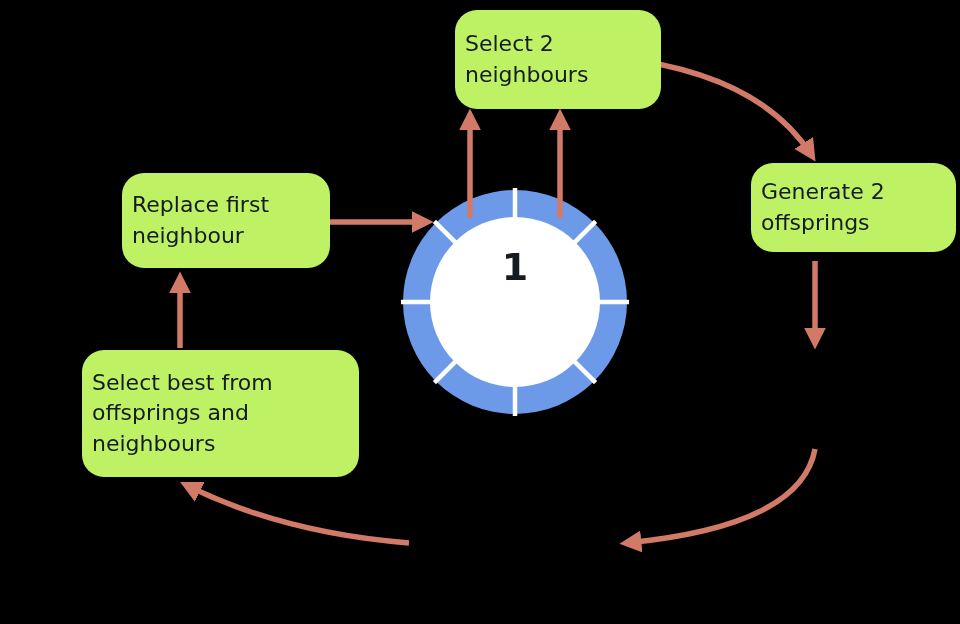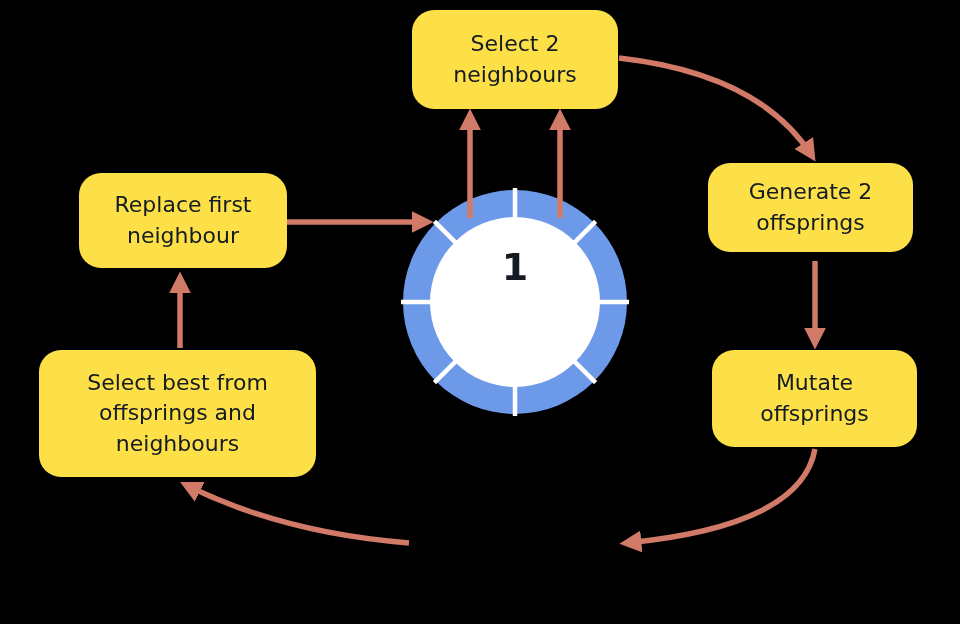--- a/index.html
+++ b/index.html
@@ -17,31 +17,32 @@
   }
   #arrow-layer {
     position: absolute;
     left: 0;
     top: 0;
     width: 960px;
     height: 624px;
   }
   .node {
     position: absolute;
-    background: #fde047;
+    background: #bef264;
     border-radius: 22px;
     display: flex;
     align-items: center;
     justify-content: center;
-    text-align: center;
+    text-align: left;
     color: #141B22;
     font-size: 22px;
     line-height: 1.38;
     padding: 0 10px;
     box-sizing: border-box;
+    margin-left: 43px;
   }
   #node-select-2   { left: 412px; top: 10px;  width: 206px; height: 99px;  }
   #node-generate-2 { left: 708px; top: 163px; width: 205px; height: 89px;  }
   #node-mutate     { left: 712px; top: 350px; width: 205px; height: 97px;  }
   #node-evaluate   { left: 411px; top: 494px; width: 206px; height: 96px;  }
   #node-select-best{ left: 39px;  top: 350px; width: 277px; height: 127px; }
   #node-replace    { left: 79px;  top: 173px; width: 208px; height: 95px;  }
 
   #center-label {
     position: absolute;
@@ -101,23 +102,20 @@
   </svg>
 
   <div class="node" id="node-select-2">
     <span>Select 2 neighbours</span>
   </div>
 
   <div class="node" id="node-generate-2">
     <span>Generate 2 offsprings</span>
   </div>
 
-  <div class="node" id="node-mutate">
-    <span>Mutate offsprings</span>
-  </div>
 
 
   <div class="node" id="node-select-best">
     <span>Select best from offsprings and neighbours</span>
   </div>
 
   <div class="node" id="node-replace">
     <span>Replace first neighbour</span>
   </div>
 

